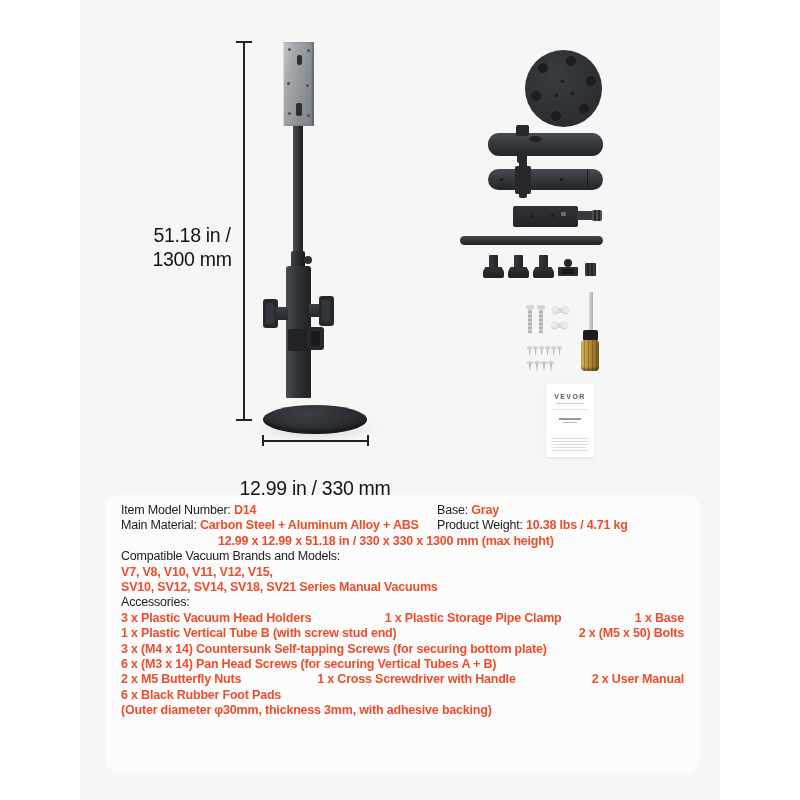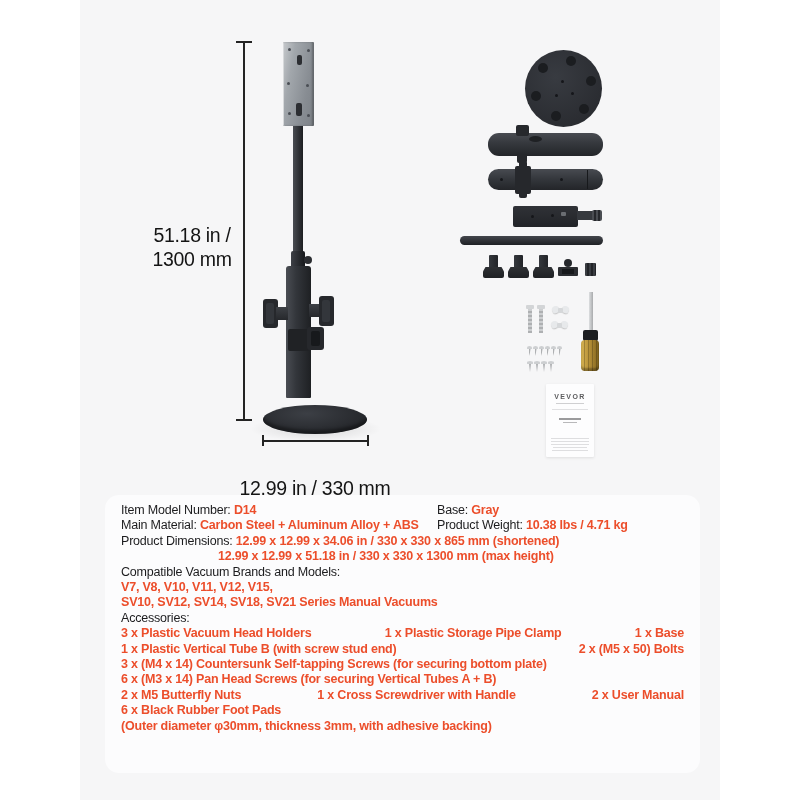--- a/index.html
+++ b/index.html
@@ -265,23 +265,20 @@
 
   <div class="card">
     <div class="srow cols">
       <span class="lft"><span class="lbl">Item Model Number: </span><span class="val">D14</span></span>
       <span class="rgt"><span class="lbl">Base: </span><span class="val">Gray</span></span>
     </div>
     <div class="srow cols">
       <span class="lft"><span class="lbl">Main Material: </span><span class="val">Carbon Steel + Aluminum Alloy + ABS</span></span>
       <span class="rgt"><span class="lbl">Product Weight: </span><span class="val">10.38 lbs / 4.71 kg</span></span>
     </div>
-    <div class="srow">
-      <span class="lbl">Product Dimensions: </span><span class="val">12.99 x 12.99 x 34.06 in / 330 x 330 x 865 mm (shortened)</span>
-    </div>
     <div class="srow indent">
       <span class="val">12.99 x 12.99 x 51.18 in / 330 x 330 x 1300 mm (max height)</span>
     </div>
     <div class="srow">
       <span class="lbl">Compatible Vacuum Brands and Models:</span>
     </div>
     <div class="srow">
       <span class="val">V7, V8, V10, V11, V12, V15,</span>
     </div>
     <div class="srow">

